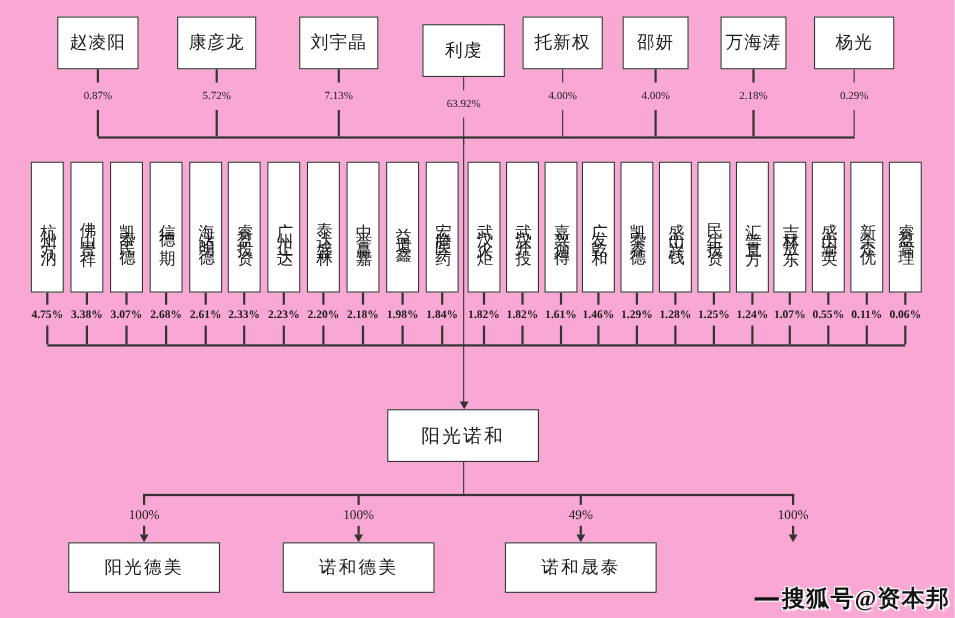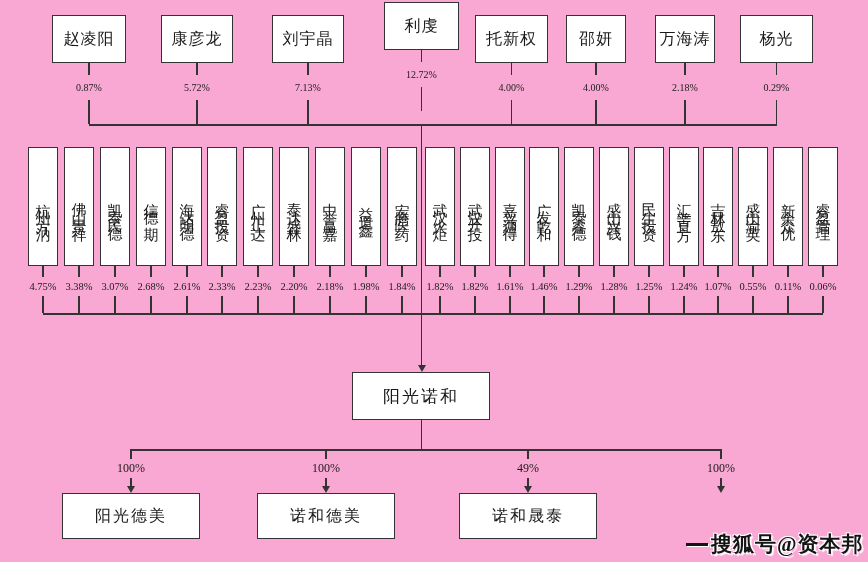--- a/index.html
+++ b/index.html
@@ -11,21 +11,21 @@
   .tbox{height:48px;font-size:16px;letter-spacing:1px;}
   .vbox{height:119px;width:30px;}
   .vname{writing-mode:vertical-rl;text-orientation:upright;font-size:15px;letter-spacing:8px;line-height:30px;}
   .cbox{position:absolute;font-size:17px;letter-spacing:2px;}
   .sbox{height:46px;font-size:16px;letter-spacing:2px;}
   .vtick{width:1.5px;background:#333333;flex:none;}
   .hline{position:absolute;height:1.5px;background:#333333;}
   .vline{position:absolute;width:1.5px;background:#333333;}
   .pct{display:flex;align-items:center;justify-content:center;white-space:nowrap;flex:none;width:max-content;}
   .tpct{height:25px;font-size:10px;}
-  .vpct{height:19px;font-size:10.5px;}
+  .vpct{height:19px;font-size:10.5px;font-weight:bold;}
   .spct{height:19px;font-size:12px;}
   .arrowhead{width:0;height:0;border-left:4px solid transparent;border-right:4px solid transparent;
              border-top:7px solid #333333;flex:none;}
   .watermark{position:absolute;display:flex;align-items:center;gap:3px;}
   .wm-dash{width:22px;height:3px;background:#141414;flex:none;box-shadow:1px 1px 0 #ffffff;}
   .wm-text{font-size:21px;font-weight:bold;color:#141414;letter-spacing:1px;
            text-shadow:-1px -1px 0 #fff,1px -1px 0 #fff,-1px 1px 0 #fff,2px 2px 1px rgba(255,255,255,.9);}
 </style>
 </head>
 <body>
@@ -49,26 +49,26 @@
     <div class="vtick" style="height:24px"></div>
   </div>
   <div class="col" style="left:272px;top:15px;width:72px">
     <div class="box tbox">
         <span>刘宇晶</span>
       </div>
     <div class="vtick" style="height:12px"></div>
     <div class="pct tpct">7.13%</div>
     <div class="vtick" style="height:24px"></div>
   </div>
-  <div class="col" style="left:384px;top:2px;width:75px">
+  <div class="col" style="left:384px;top:22px;width:75px">
     <div class="box tbox">
         <span>利虔</span>
       </div>
     <div class="vtick" style="height:12px"></div>
-    <div class="pct tpct">12.72%</div>
+    <div class="pct tpct">63.92%</div>
     <div class="vtick" style="height:24px"></div>
   </div>
   <div class="col" style="left:475px;top:15px;width:73px">
     <div class="box tbox">
         <span>托新权</span>
       </div>
     <div class="vtick" style="height:12px"></div>
     <div class="pct tpct">4.00%</div>
     <div class="vtick" style="height:24px"></div>
   </div>

